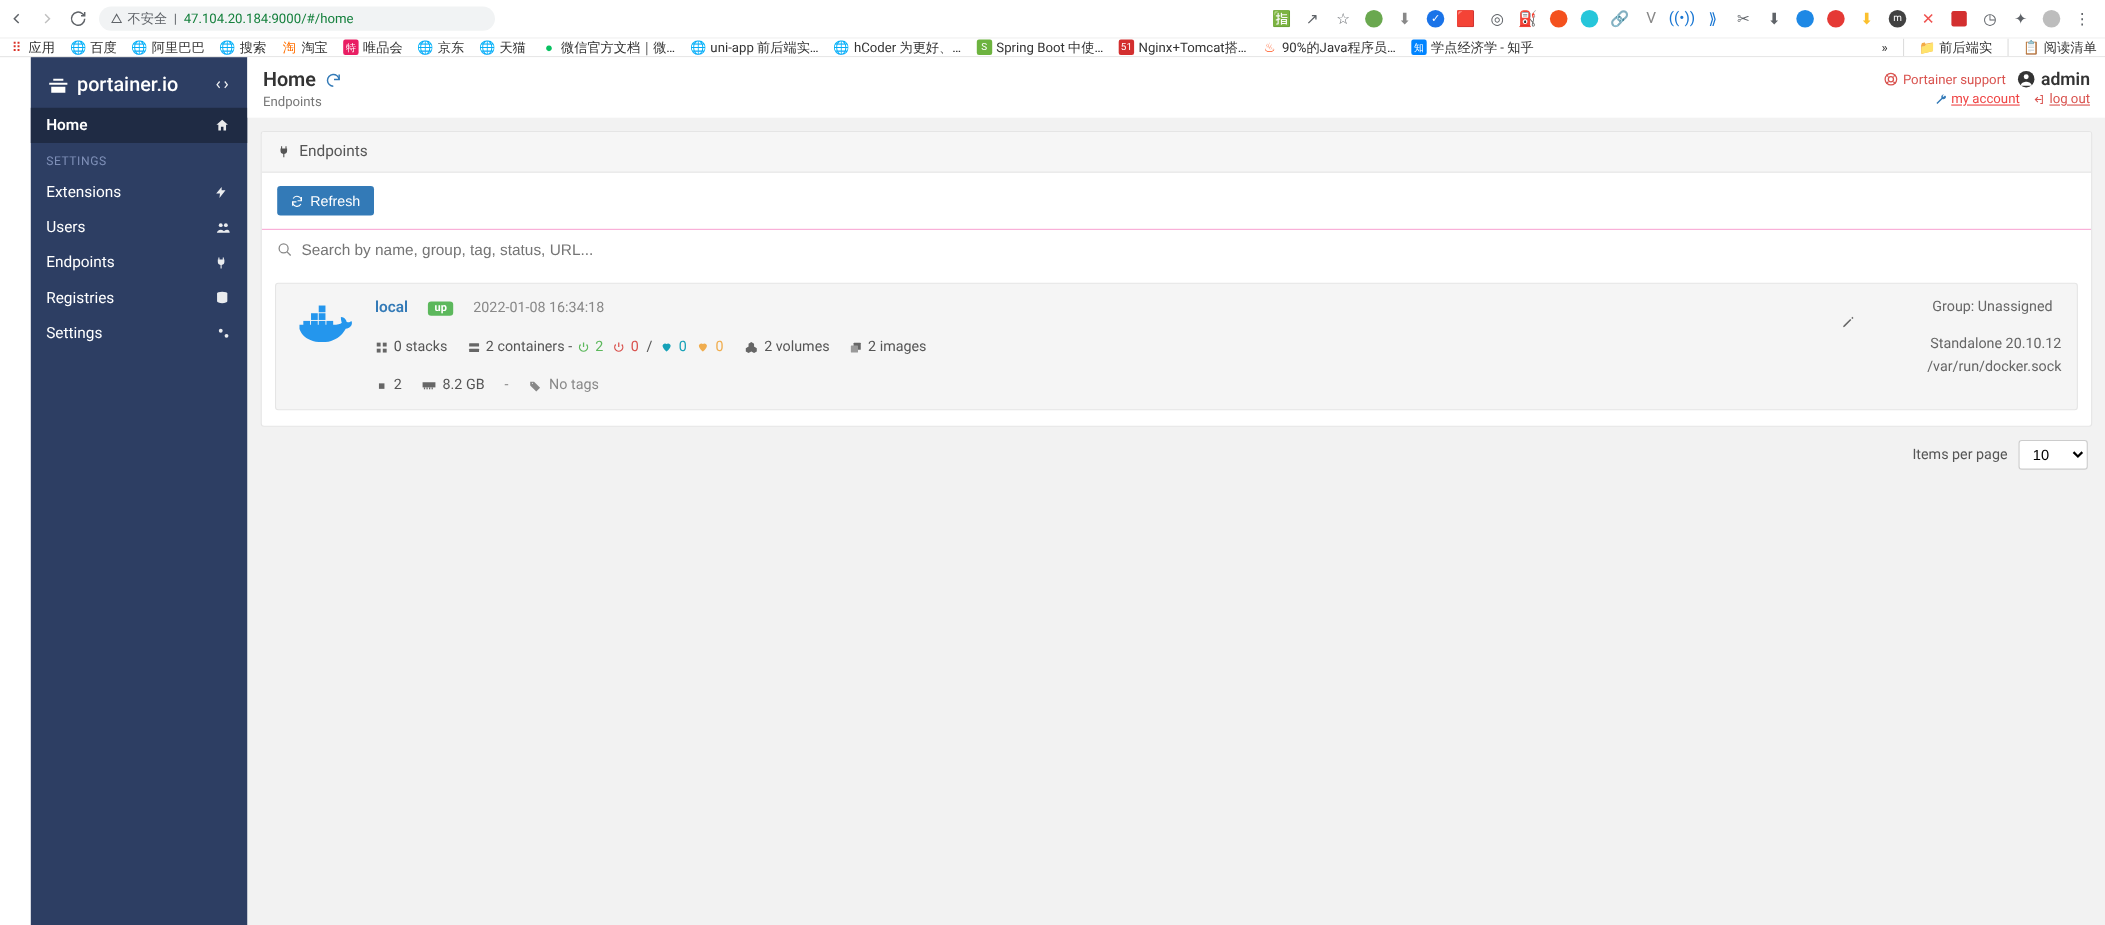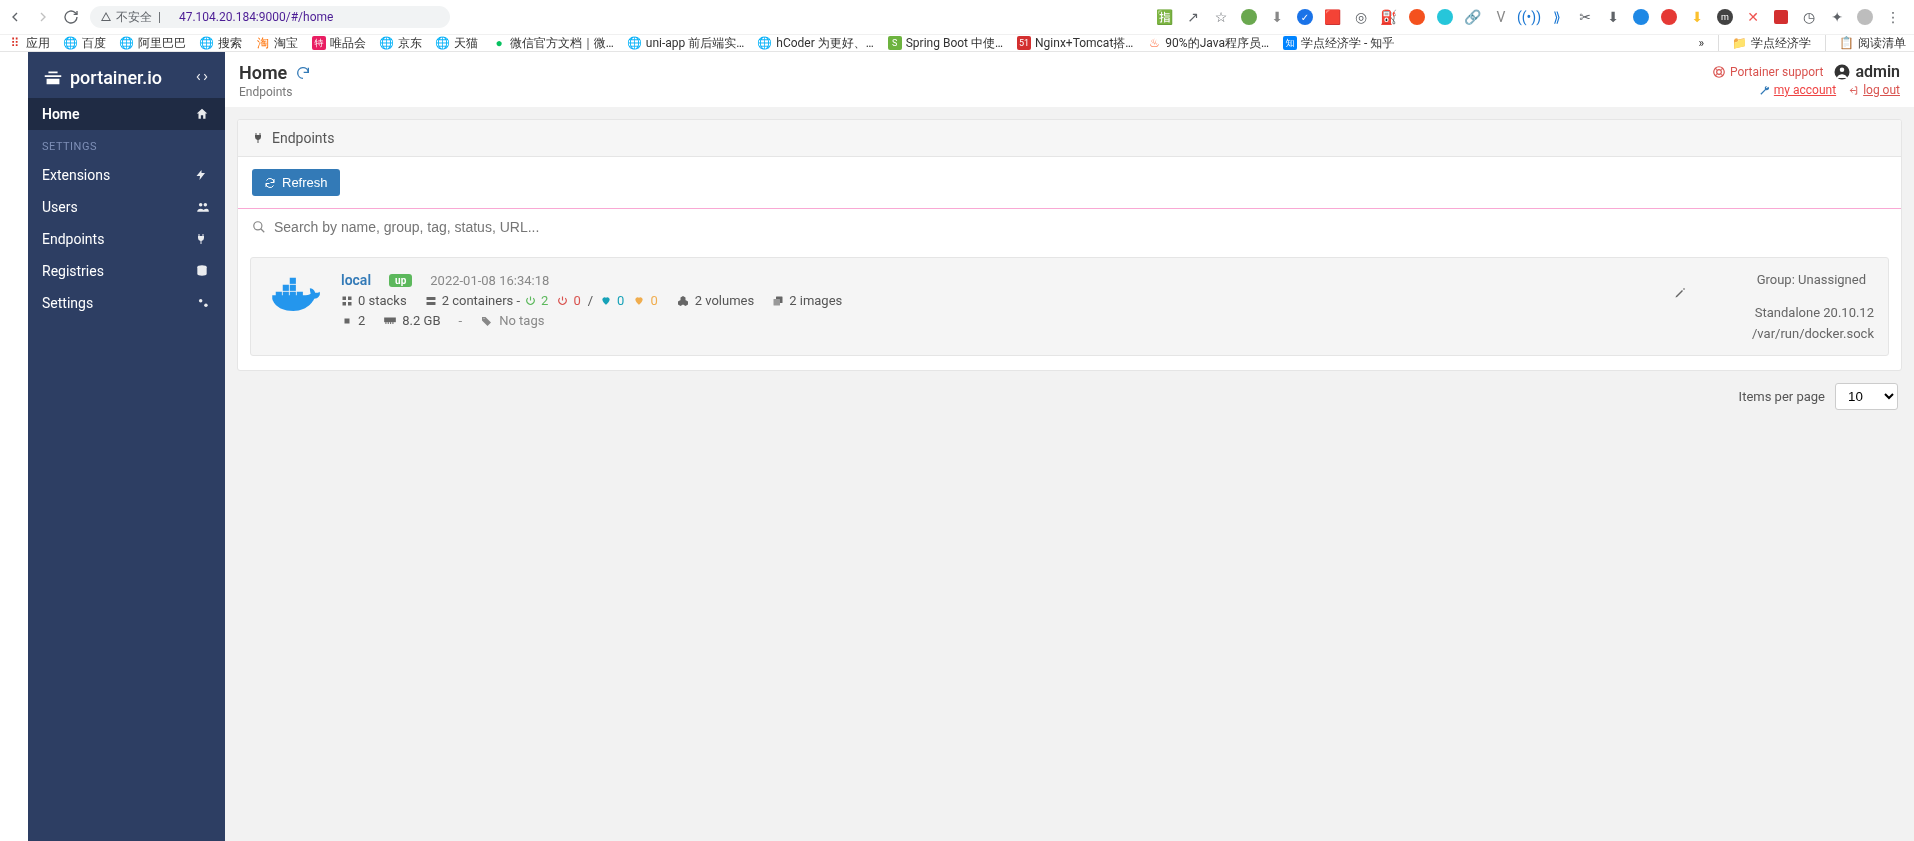--- a/index.html
+++ b/index.html
@@ -5,21 +5,21 @@
   * { box-sizing: border-box; margin: 0; padding: 0; }
   body { font-family: -apple-system, BlinkMacSystemFont, "Segoe UI", Roboto, Arial, sans-serif; font-size: 14px; color: #333; background: #fff; }
 
   
   .browser-chrome { height: 52px; display: flex; flex-direction: column; background: #fff; border-bottom: 1px solid #e5e5e5; }
   .addr-row { height: 28px; display: flex; align-items: center; padding: 17px 6px; gap: 10px; }
   .nav-btn { width: 18px; height: 18px; display: inline-flex; align-items: center; justify-content: center; color: #5f6368; cursor: pointer; }
   .nav-btn.disabled { color: #c0c0c0; }
   .addr-box { flex: 0 0 auto; display:flex; align-items:center; height: 22px; background: #f1f3f4; border-radius: 12px; padding: 0 10px; gap:6px; color:#5f6368; font-size:12px; min-width: 360px; }
   .addr-warn { display:inline-flex; align-items:center; gap:4px; }
-  .addr-url { color:#4c1d95;margin-left:12px; }
+  .addr-url { color:#15803d; }
   .chrome-right { margin-left:auto; display:flex; align-items:center; gap:10px; padding-right:6px; }
   .chrome-ico { width:18px; height:18px; display:inline-flex; align-items:center; justify-content:center; color:#5f6368; }
   .dot { width:16px; height:16px; border-radius:50%; display:inline-block; }
   .bm-row { height:24px; display:flex; align-items:center; padding: 0 8px; gap:14px; font-size:12px; color:#333; border-top:1px solid #f0f0f0; overflow:hidden; }
   .bm-item { display:inline-flex; align-items:center; gap:4px; white-space:nowrap; cursor:pointer; }
   .bm-ico { width:14px; height:14px; display:inline-flex; align-items:center; justify-content:center; }
   .bm-sep { width:1px; height:16px; background:#ddd; }
   .bm-right { margin-left:auto; display:flex; align-items:center; gap:14px; }
 
   
@@ -48,21 +48,21 @@
   .content { padding:12px; }
   .panel { background:#fff; border:1px solid #e5e5e5; border-radius:3px; overflow:hidden; }
   .panel-head { background:#f6f6f6; border-bottom:1px solid #e5e5e5; padding:10px 14px; display:flex; align-items:center; gap:8px; color:#555; }
   .panel-body { padding:12px 14px; }
   .btn-primary { background:#337ab7; color:#fff; border:none; border-radius:3px; padding:6px 12px; font-size:13px; display:inline-flex; align-items:center; gap:6px; cursor:pointer; }
   .search-row { border-top:1px solid #f9a8d4; padding:10px 14px; display:flex; align-items:center; gap:8px; color:#888; }
   .search-input { border:none; outline:none; flex:1; font-size:14px; color:#333; }
 
   .endpoint { margin-top:12px; background:#f5f5f5; border:1px solid #e5e5e5; border-radius:3px; padding:14px; display:flex; gap:16px; position:relative; cursor:pointer; }
   .ep-logo { width:60px; height:50px; display:flex; align-items:center; justify-content:center; }
-  .ep-main { flex:1; display:flex; flex-direction:column; gap:5px; font-size:13px; color:#555; }
+  .ep-main { flex:1; display:flex; flex-direction:column; gap:20px; font-size:13px; color:#555; }
   .ep-line { display:flex; align-items:center; gap:18px; flex-wrap:wrap; }
   .ep-name { color:#337ab7; font-weight:600; font-size:14px; }
   .badge-up { background:#5cb85c; color:#fff; font-size:10px; font-weight:700; padding:1px 6px; border-radius:3px; }
   .muted { color:#888; }
   .stat { display:inline-flex; align-items:center; gap:5px; white-space:nowrap; }
   .ep-right { text-align:right; font-size:13px; color:#666; display:flex; flex-direction:column; gap:6px; min-width:200px; }
   .edit-ico { color:#777; margin-left:8px; }
 
   .pager-row { display:flex; justify-content:flex-end; align-items:center; gap:10px; padding:12px 4px 0; font-size:13px; color:#555; }
   .pager-select { border:1px solid #ccc; border-radius:3px; padding:4px 18px 4px 8px; background:#fff; }
@@ -213,21 +213,21 @@
       </span>
     <span class="bm-item">
         <span class="bm-ico" style="background:#0084ff;color:#fff;font-size:9px;padding:0 2px;border-radius:2px">知</span>
         <span>学点经济学 - 知乎</span>
       </span>
     <div class="bm-right">
       <span class="bm-item">»</span>
       <span class="bm-sep"></span>
       <span class="bm-item">
           <span class="bm-ico" style="color:#fbc02d">📁</span>
-          <span>学点经济学</span>
+          <span>前后端实</span>
         </span>
       <span class="bm-sep"></span>
       <span class="bm-item">
           <span class="bm-ico">📋</span>
           <span>阅读清单</span>
         </span>
     </div>
   </div>
 </div>
 

